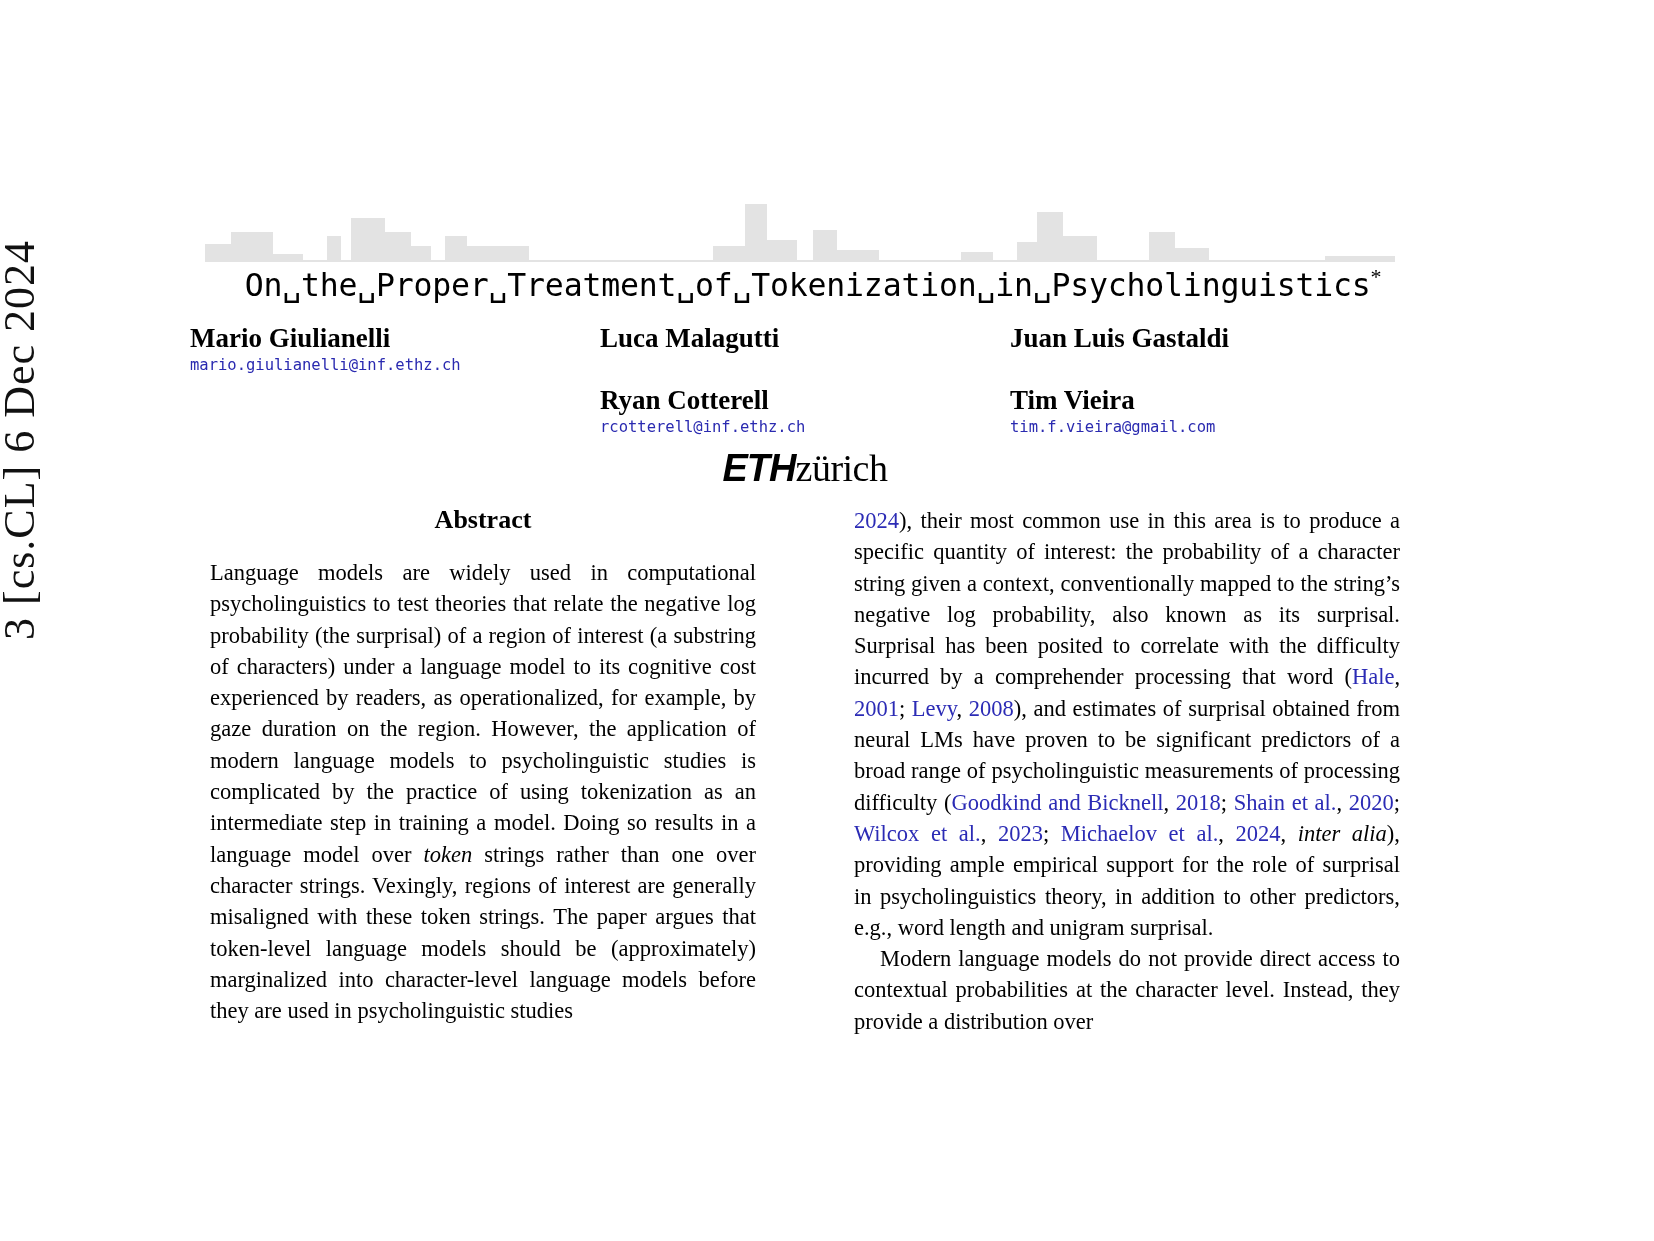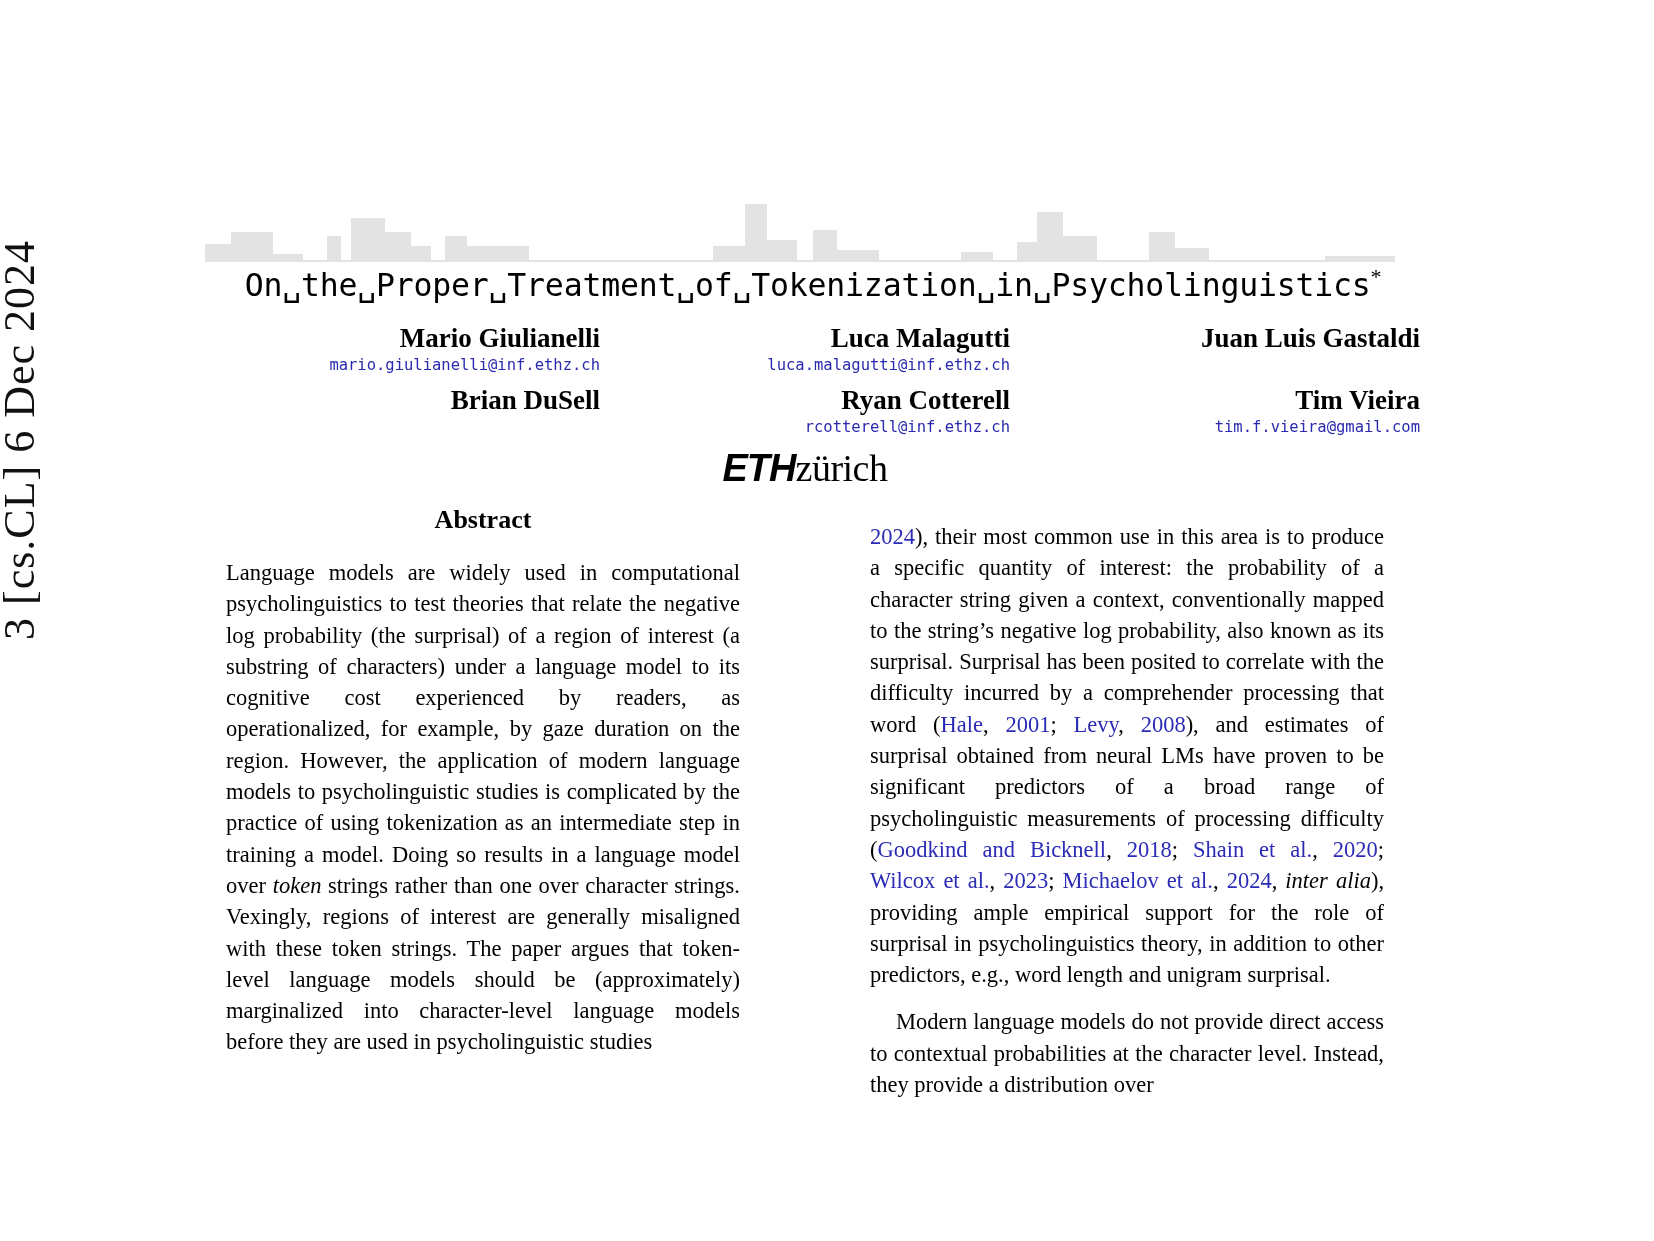--- a/index.html
+++ b/index.html
@@ -82,21 +82,21 @@
     left: 0;
     top: 322px;
     width: 1230px;
   }
   .author-row {
     display: flex;
     width: 100%;
   }
   .author-cell {
     flex: 1 1 0;
-    text-align: right;
+    text-align: left;
   }
   .author-name {
     font-family: "Liberation Serif", serif;
     font-weight: bold;
     font-size: 27px;
     line-height: 32px;
   }
   .author-email {
     font-family: "DejaVu Sans Mono", monospace;
     font-size: 15.5px;
@@ -140,21 +140,21 @@
     width: 556px;
   }
 
   .abstract-heading {
     text-align: center;
     font-weight: bold;
     font-size: 26px;
     margin-bottom: 22px;
   }
   p.body {
-    margin: 16px;
+    margin: 0;
     font-size: 22.5px;
     line-height: 31.3px;
     text-align: justify;
     text-justify: inter-word;
     hyphens: manual;
   }
   p.body + p.body {
     text-indent: 26px;
   }
   .abs-text {
@@ -201,29 +201,27 @@
   </div>
 
   <div class="authors">
     <div class="author-row">
       <div class="author-cell">
         <div class="author-name">Mario Giulianelli</div>
         <div class="author-email">mario.giulianelli@inf.ethz.ch</div>
       </div>
       <div class="author-cell">
         <div class="author-name">Luca Malagutti</div>
-        <div class="author-email">luca.malagutti@inf.ethz.ch</div>
       </div>
       <div class="author-cell">
         <div class="author-name">Juan Luis Gastaldi</div>
       </div>
     </div>
     <div class="author-row second">
       <div class="author-cell">
-        <div class="author-name">Brian DuSell</div>
       </div>
       <div class="author-cell">
         <div class="author-name">Ryan Cotterell</div>
         <div class="author-email">rcotterell@inf.ethz.ch</div>
       </div>
       <div class="author-cell">
         <div class="author-name">Tim Vieira</div>
         <div class="author-email">tim.f.vieira@gmail.com</div>
       </div>
     </div>

